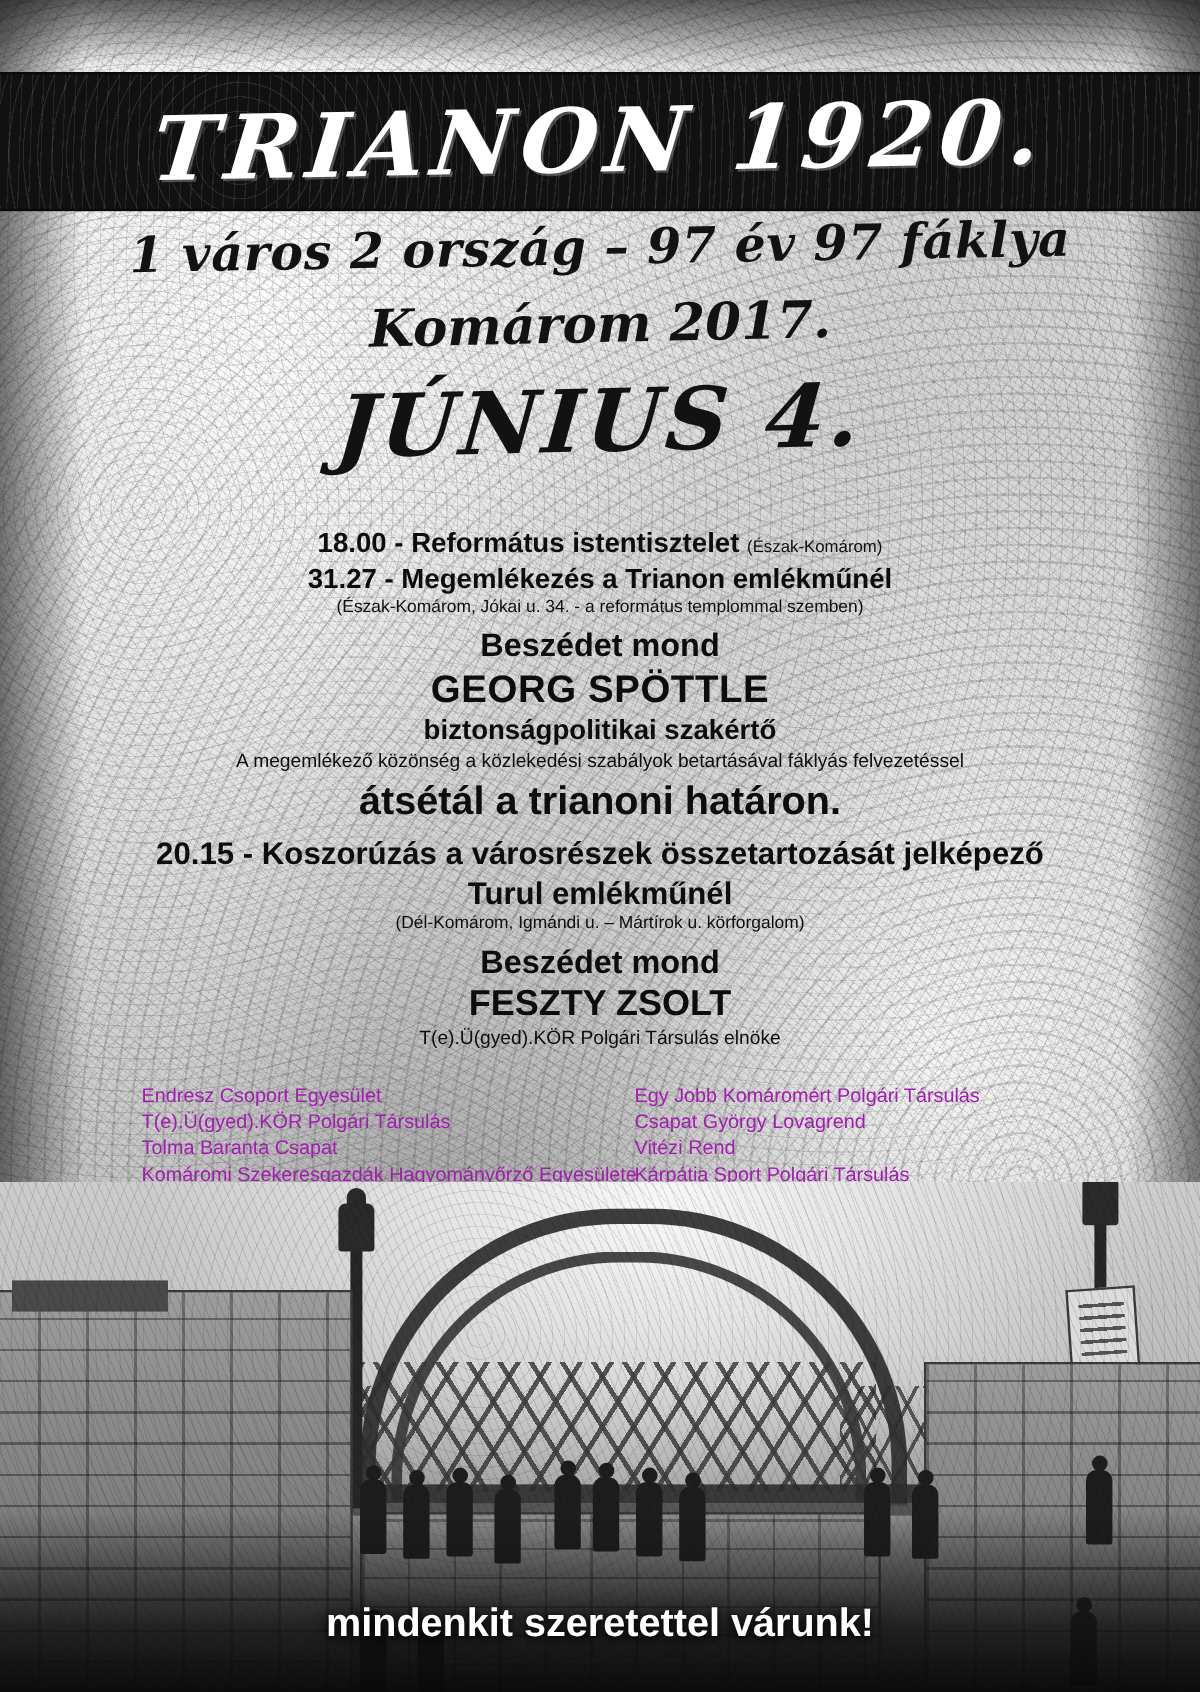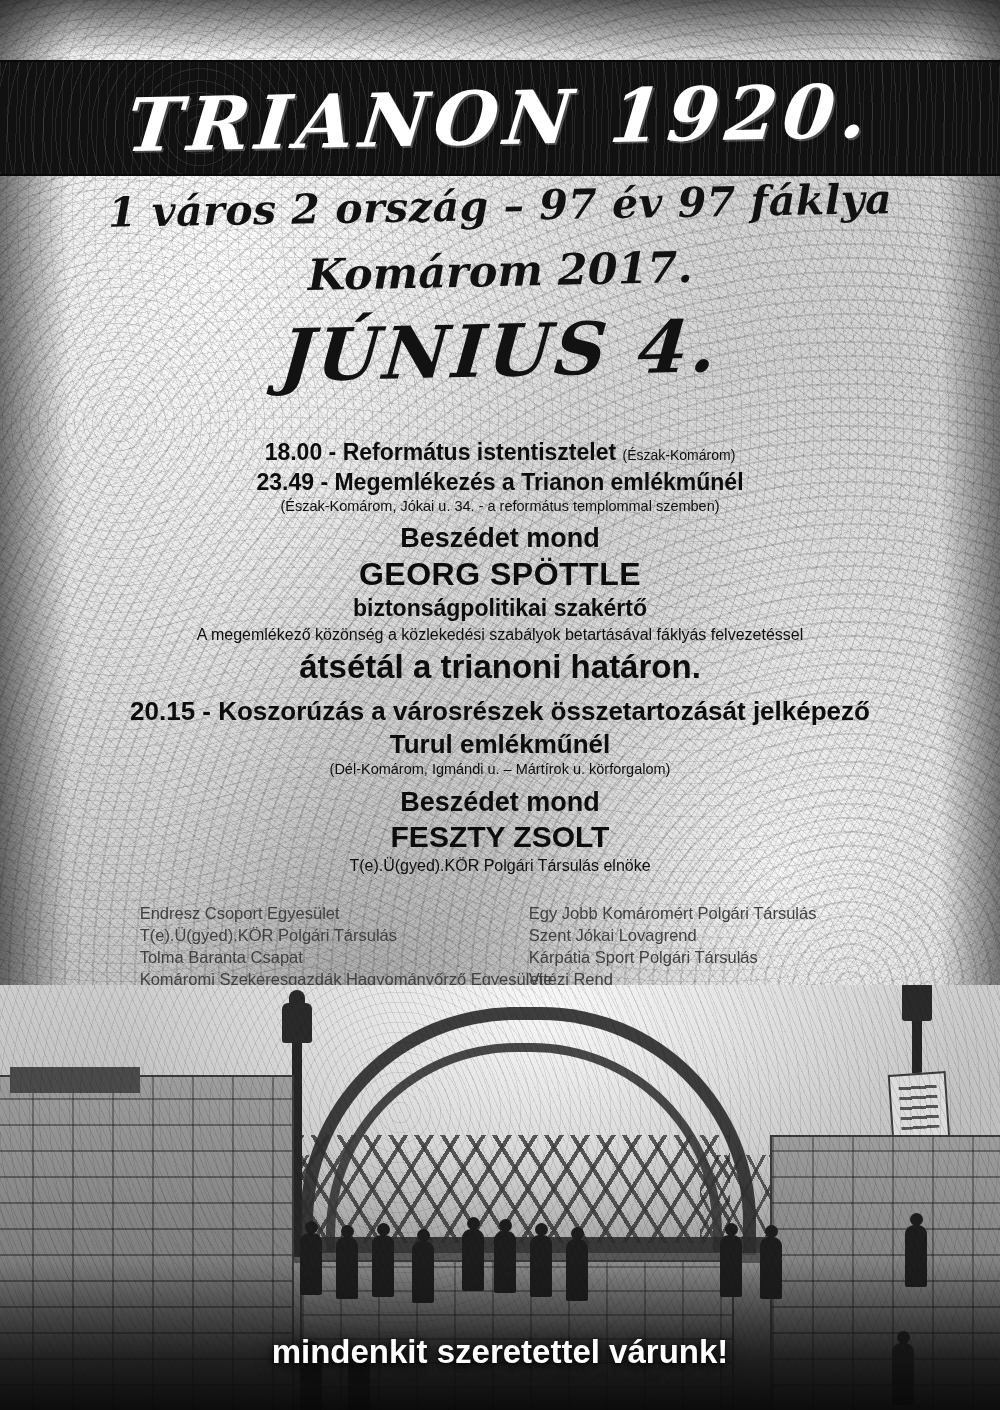--- a/index.html
+++ b/index.html
@@ -203,22 +203,22 @@
     margin: 0;
   }
 
   
   .orgs {
     position: absolute;
     left: 118px;
     top: 903px;
     width: 790px;
     display: flex;
-    justify-content: flex-end;
-    color: #404040;
+    justify-content: space-between;
+    color: #a21caf;
     font-size: 16.5px;
     line-height: 1.33;
   }
   .orgs .col { width: 48%; }
   .orgs .col.right { padding-left: 10px; }
   .orgs div.item { white-space: nowrap; }
 
   
   .photo {
     position: absolute;
@@ -441,21 +441,21 @@
 
   <div class="script line-1">1 város 2 ország – 97 év 97 fáklya</div>
   <div class="script line-2">Komárom 2017.</div>
   <div class="script line-3">JÚNIUS 4.</div>
 
   <div class="program">
     <p class="prog-line">
       <span>18.00 - Református istentisztelet</span>
       <span class="small-paren">(Észak-Komárom)</span>
     </p>
-    <p class="prog-line">23.49 - Megemlékezés a Trianon emlékműnél</p>
+    <p class="prog-line">31.27 - Megemlékezés a Trianon emlékműnél</p>
     <p class="sub-small">(Észak-Komárom, Jókai u. 34. - a református templommal szemben)</p>
     <p class="speaks">Beszédet mond</p>
     <p class="name-big">GEORG SPÖTTLE</p>
     <p class="role">biztonságpolitikai szakértő</p>
     <p class="body-text">A megemlékező közönség a közlekedési szabályok betartásával fáklyás felvezetéssel</p>
     <p class="walk">átsétál a trianoni határon.</p>
     <p class="prog-line-2">20.15 - Koszorúzás a városrészek összetartozását jelképező</p>
     <p class="turul">Turul emlékműnél</p>
     <p class="sub-small">(Dél-Komárom, Igmándi u. – Mártírok u. körforgalom)</p>
     <p class="speaks2">Beszédet mond</p>
@@ -465,23 +465,23 @@
 
   <div class="orgs">
     <div class="col left">
       <div class="item">Endresz Csoport Egyesület</div>
       <div class="item">T(e).Ü(gyed).KÖR Polgári Társulás</div>
       <div class="item">Tolma Baranta Csapat</div>
       <div class="item">Komáromi Szekeresgazdák Hagyományőrző Egyesülete</div>
     </div>
     <div class="col right">
       <div class="item">Egy Jobb Komáromért Polgári Társulás</div>
-      <div class="item">Szent Jókai Lovagrend</div>
+      <div class="item">Csapat György Lovagrend</div>
+      <div class="item">Vitézi Rend</div>
       <div class="item">Kárpátia Sport Polgári Társulás</div>
-      <div class="item">Vitézi Rend</div>
     </div>
   </div>
 
   <div class="photo">
     <div class="sky"></div>
 
     <div class="bridge-side left"></div>
     <div class="bridge-side right"></div>
     <div class="truss"></div>
     <div class="arch"></div>

